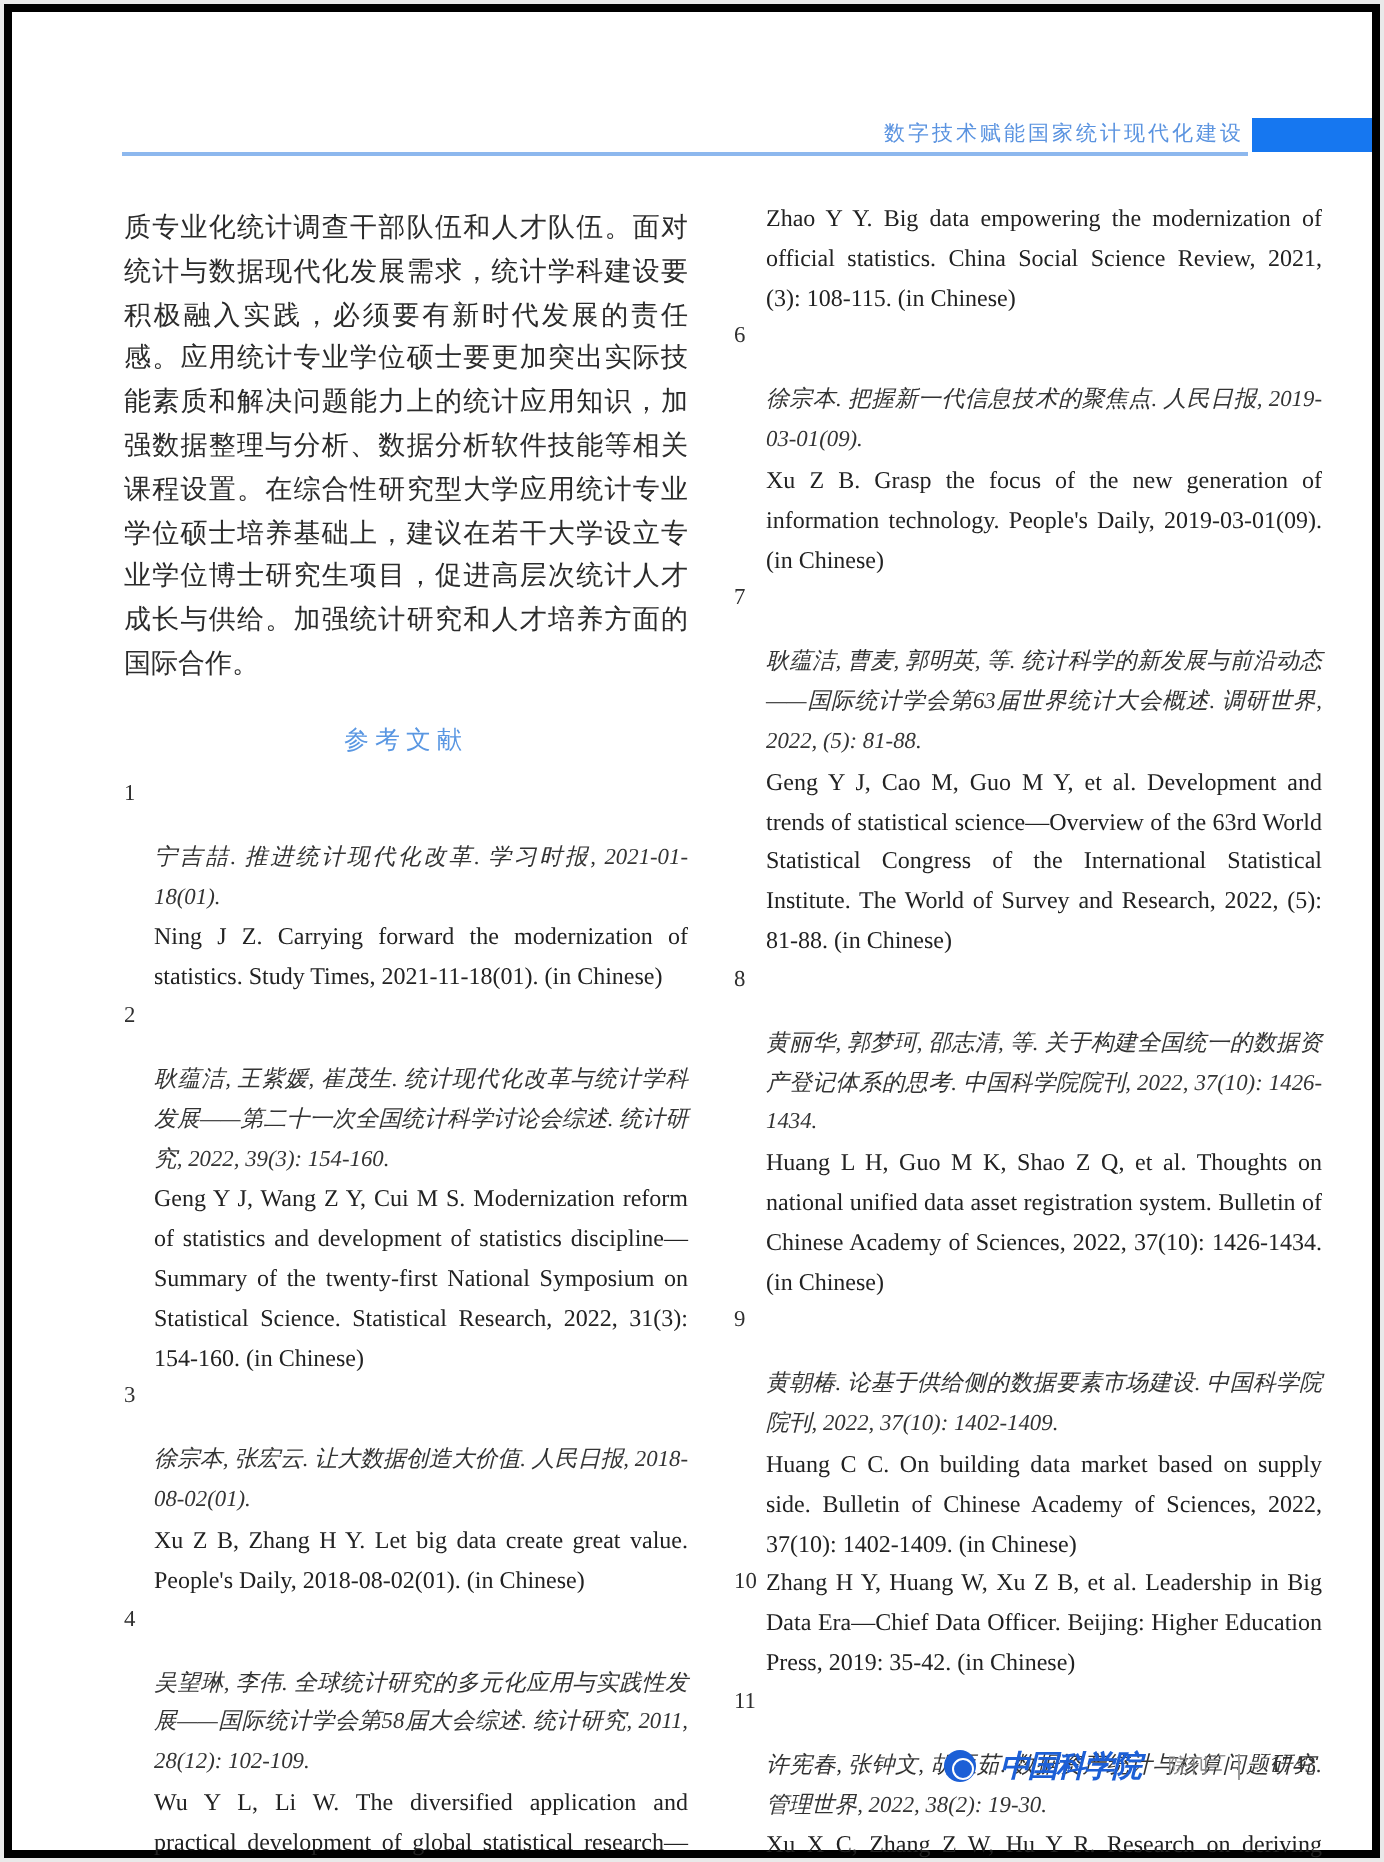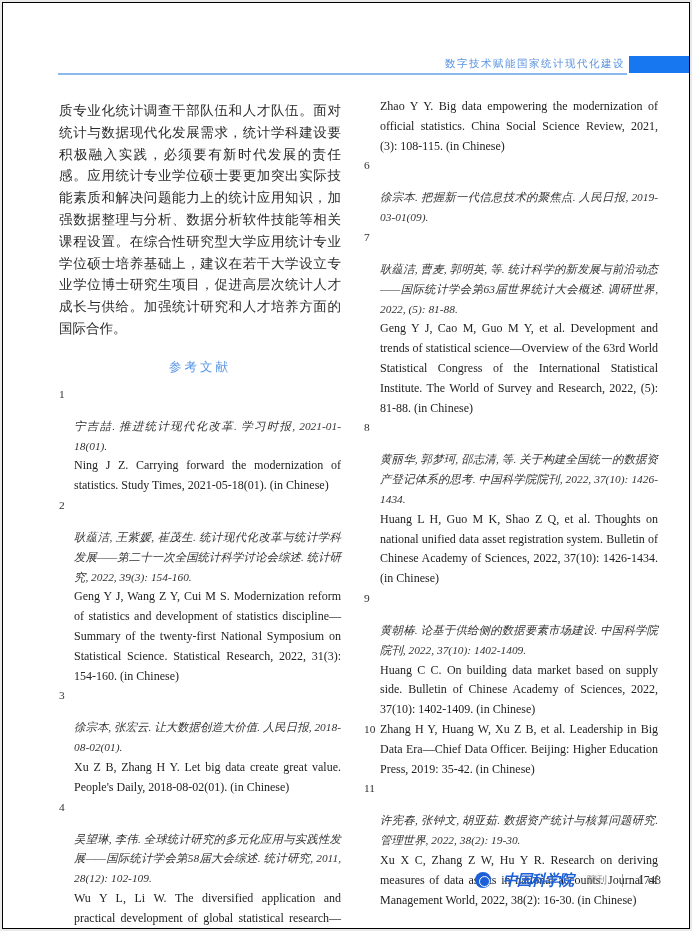--- a/index.html
+++ b/index.html
@@ -4,21 +4,21 @@
 <style>
   html,body{margin:0;padding:0;}
   body{
     width:692px;height:931px;
     background:#e9e9e9;
     font-family:"Liberation Serif","DejaVu Serif",serif;
     position:relative;overflow:hidden;
   }
   .page{
     position:absolute;left:2px;top:2px;right:2px;bottom:2px;
-    background:#ffffff;border:1px solid #000000;
+    background:#ffffff;border:4px solid #000000;
   }
   
   .running-title{
     position:absolute;top:54px;right:64px;
     font-size:10.5px;color:#5a93e0;letter-spacing:1.5px;
     font-family:"Liberation Sans","DejaVu Sans",sans-serif;
   }
   .header-bar{
     position:absolute;top:53px;right:0;width:60px;height:17px;
     background:#1677f0;
@@ -82,21 +82,21 @@
 
   <div class="col col-left">
     <div class="intro">质专业化统计调查干部队伍和人才队伍。面对统计与数据现代化发展需求，统计学科建设要积极融入实践，必须要有新时代发展的责任感。应用统计专业学位硕士要更加突出实际技能素质和解决问题能力上的统计应用知识，加强数据整理与分析、数据分析软件技能等相关课程设置。在综合性研究型大学应用统计专业学位硕士培养基础上，建议在若干大学设立专业学位博士研究生项目，促进高层次统计人才成长与供给。加强统计研究和人才培养方面的国际合作。</div>
 
     <div class="ref-heading">参考文献</div>
 
     <div class="ref">
       <span class="ref-num">1</span>
       <span class="ref-body">
         <span class="ref-zh">宁吉喆. 推进统计现代化改革. 学习时报, 2021-01-18(01).</span>
-        <span class="ref-en">Ning J Z. Carrying forward the modernization of statistics. Study Times, 2021-05-18(01). (in Chinese)</span>
+        <span class="ref-en">Ning J Z. Carrying forward the modernization of statistics. Study Times, 2021-11-18(01). (in Chinese)</span>
       </span>
     </div>
     <div class="ref">
       <span class="ref-num">2</span>
       <span class="ref-body">
         <span class="ref-zh">耿蕴洁, 王紫媛, 崔茂生. 统计现代化改革与统计学科发展——第二十一次全国统计科学讨论会综述. 统计研究, 2022, 39(3): 154-160.</span>
         <span class="ref-en">Geng Y J, Wang Z Y, Cui M S. Modernization reform of statistics and development of statistics discipline—Summary of the twenty-first National Symposium on Statistical Science. Statistical Research, 2022, 31(3): 154-160. (in Chinese)</span>
       </span>
     </div>
     <div class="ref">
@@ -127,20 +127,21 @@
       <span class="ref-num"></span>
       <span class="ref-body">
 
         <span class="ref-en">Zhao Y Y. Big data empowering the modernization of official statistics. China Social Science Review, 2021, (3): 108-115. (in Chinese)</span>
       </span>
     </div>
     <div class="ref">
       <span class="ref-num">6</span>
       <span class="ref-body">
         <span class="ref-zh">徐宗本. 把握新一代信息技术的聚焦点. 人民日报, 2019-03-01(09).</span>
+        <span class="ref-en">Xu Z B. Grasp the focus of the new generation of information technology. People's Daily, 2019-03-01(09). (in Chinese)</span>
       </span>
     </div>
     <div class="ref">
       <span class="ref-num">7</span>
       <span class="ref-body">
         <span class="ref-zh">耿蕴洁, 曹麦, 郭明英, 等. 统计科学的新发展与前沿动态——国际统计学会第63届世界统计大会概述. 调研世界, 2022, (5): 81-88.</span>
         <span class="ref-en">Geng Y J, Cao M, Guo M Y, et al. Development and trends of statistical science—Overview of the 63rd World Statistical Congress of the International Statistical Institute. The World of Survey and Research, 2022, (5): 81-88. (in Chinese)</span>
       </span>
     </div>
     <div class="ref">

